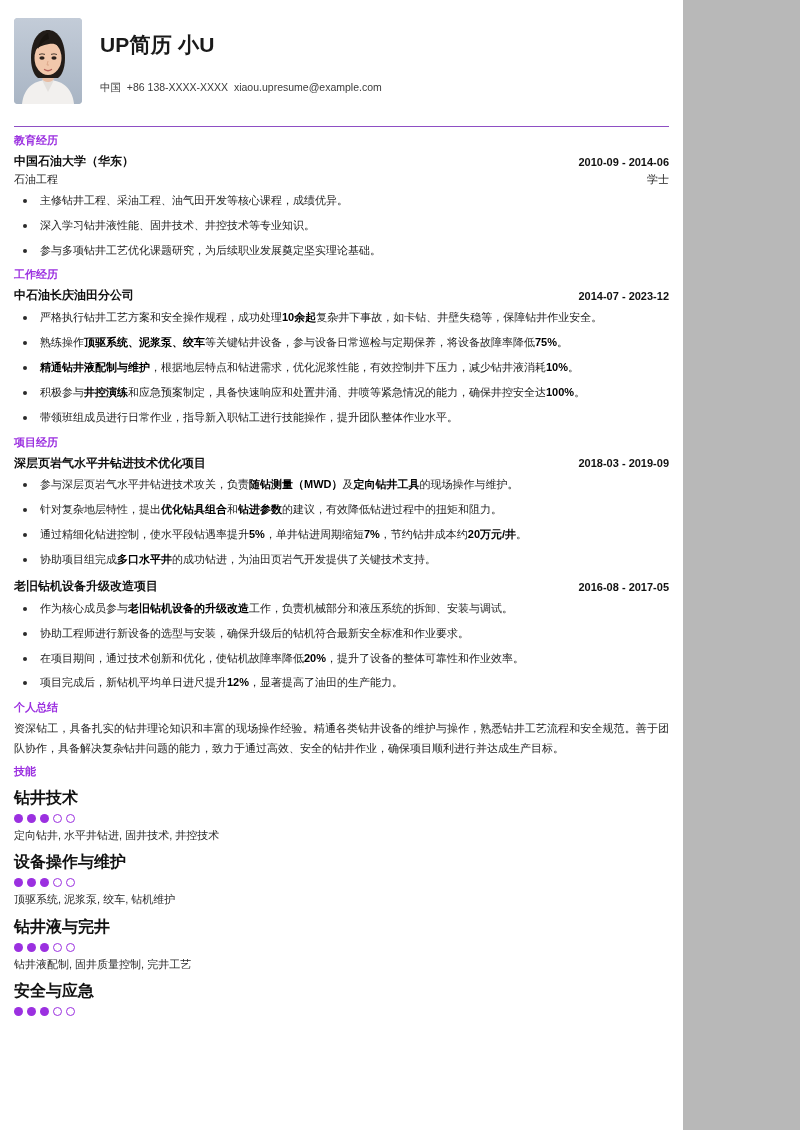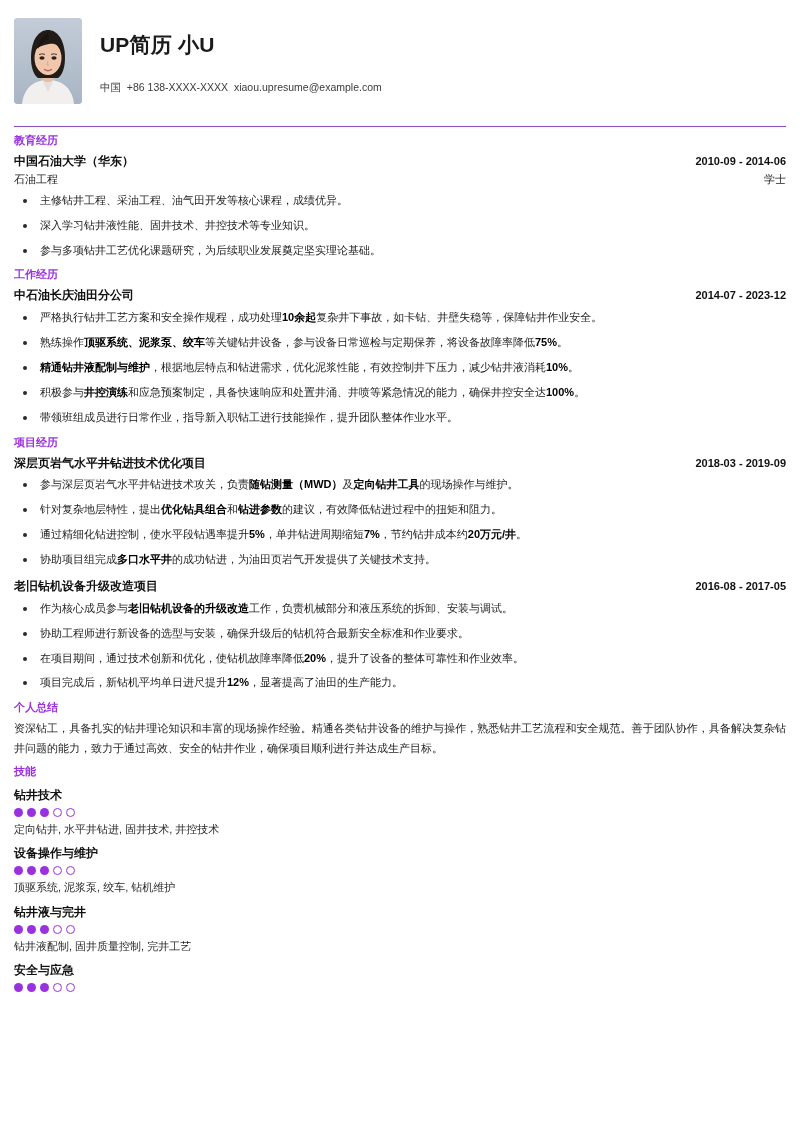--- a/index.html
+++ b/index.html
@@ -5,21 +5,21 @@
   html, body {
     margin: 0;
     padding: 0;
     background: #b8b8b8;
   }
   body {
     font-family: "Liberation Sans", "DejaVu Sans", sans-serif;
   }
   .page {
     position: relative;
-    width: 800px;
+    width: 683px;
     height: 1130px;
     background: #ffffff;
     overflow: hidden;
     box-sizing: border-box;
     padding: 0 14px;
   }
 
   
   .header {
     display: flex;
@@ -66,21 +66,21 @@
   .section-title {
     color: #9b30e0;
     font-size: 11px;
     font-weight: bold;
     margin-bottom: 4px;
   }
   .entry { margin-bottom: 2px; }
   .entry-row {
     display: flex;
     justify-content: space-between;
-    align-items: center;
+    align-items: flex-end;
     line-height: 1.55;
     gap: 26px;
   }
   .entry-org {
     font-size: 12px;
     font-weight: bold;
     color: #111;
   }
   .entry-date {
     font-size: 11px;
@@ -130,21 +130,21 @@
     color: #1d1d1d;
     line-height: 1.75;
     margin-top: 3px;
     text-align: justify;
   }
 
   
   .skill { margin-top: 7px; }
   .skill:first-of-type { margin-top: 2px; }
   .skill-name {
-    font-size: 12px;
+    font-size: 16px;
     font-weight: bold;
     color: #111;
     line-height: 1.5;
   }
   .dots {
     display: flex;
     gap: 4px;
     margin: 4px 0 4px 0;
   }
   .dot {

